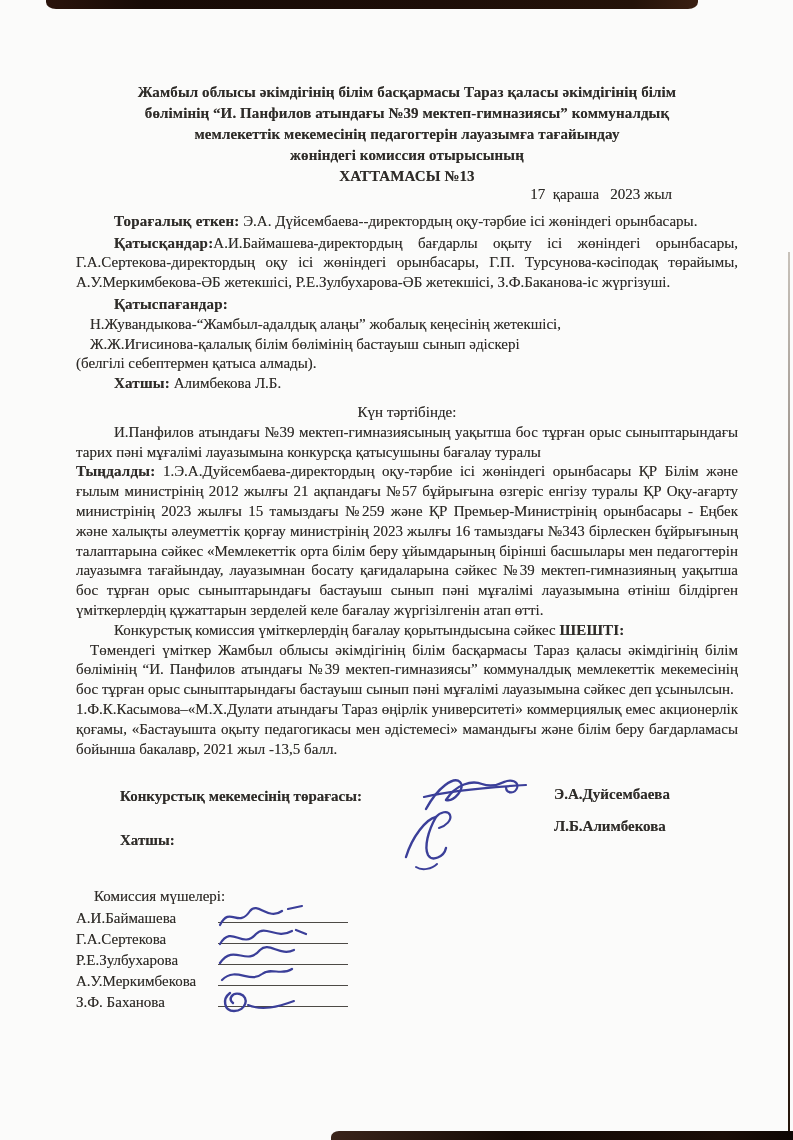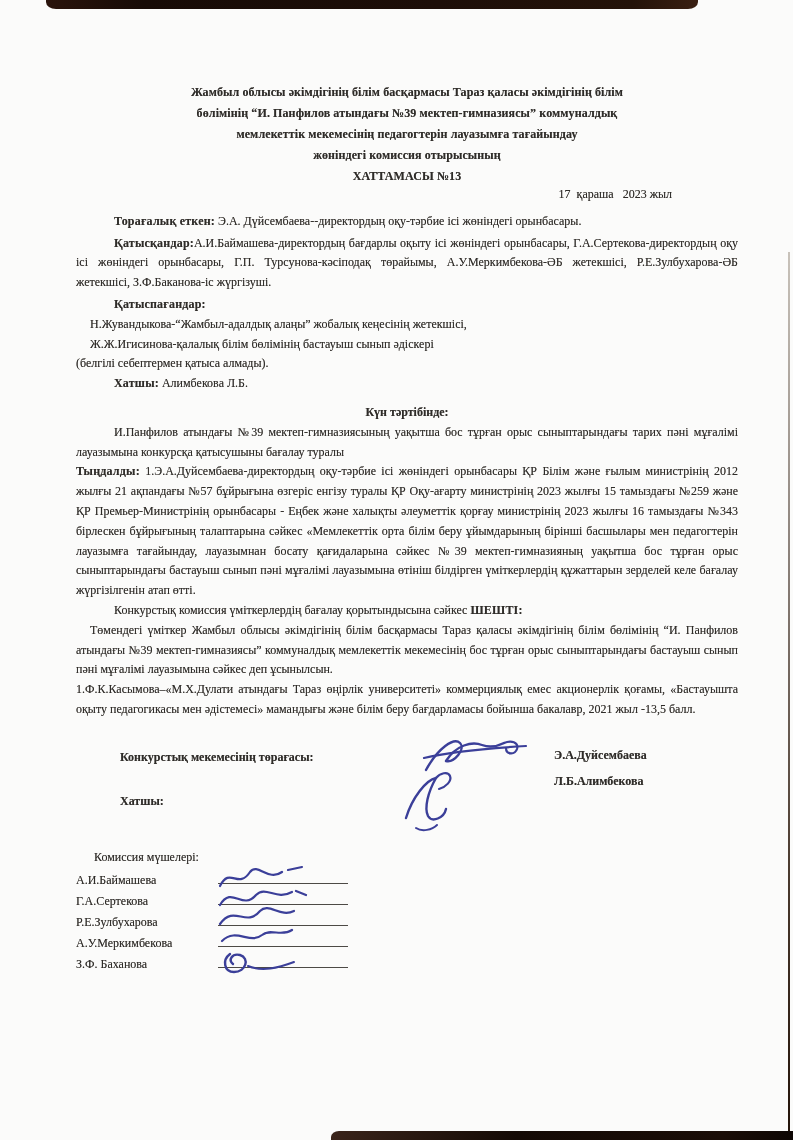--- a/index.html
+++ b/index.html
@@ -19,31 +19,31 @@
   }
   .scan-bar-bottom {
     position:absolute; left:331px; top:1131px; width:462px; height:9px;
     background:linear-gradient(90deg,#3a241a,#140a05 40%,#1a0d07 85%,#0d0603);
     border-radius:8px 0 0 0 / 6px 0 0 0;
   }
   .scan-line-right {
     position:absolute; right:3px; top:252px; width:2px; height:888px;
     background:linear-gradient(#c8c2ba,#8a8079 35%,#4a3a2e 70%,#221208);
   }
-  .content { position:absolute; left:76px; top:82px; width:662px; font-size:12px; line-height:19.8px; }
+  .content { position:absolute; left:76px; top:82px; width:662px; font-size:15px; line-height:19.8px; }
   .title { text-align:center; font-weight:bold; line-height:21px; letter-spacing:.1px; }
   .date-row { white-space:pre; text-align:right; padding-right:66px; margin-top:-2px; }
   .city-row { margin-top:-2px; }
   p { text-align:justify; }
   .ind { text-indent:38px; }
   .ind-sm { text-indent:14px; }
   .mt-s { margin-top:7px; }
   .mt-xs { margin-top:2px; }
   b { letter-spacing:.2px;font-family:Liberation Serif, serif; }
-  .center-head { text-align:center; font-weight:bold; margin-top:9px; }
+  .center-head { text-align:center; font-weight:normal; margin-top:9px; }
   .sig-block { position:relative; height:104px; margin-top:14px; }
   .sig-label { position:absolute; font-weight:bold; left:44px; }
   .sig-name { position:absolute; font-weight:bold; left:478px; }
   .sig-svg { position:absolute; }
   .members { margin-top:10px; }
   .members-head { font-weight:normal; margin-left:18px; margin-bottom:2px; }
   .member-row { position:relative; height:21px; }
   .member-name { display:inline-block; width:142px; }
   .member-line { display:inline-block; width:130px; border-bottom:1.2px solid #4d4a45; height:14px; vertical-align:baseline; }
   .member-sig { position:absolute; left:138px; top:-8px; }
@@ -96,21 +96,21 @@
       <path d="M86 11 C93 8 101 10 99 17 C97 23 88 23 88 16" stroke-width="2.2"></path>
     </svg>
     <span class="sig-name" style="top:12px;text-align:center;">Э.А.Дуйсембаева</span>
 
     <span class="sig-label" style="top:58px;">Хатшы:</span>
     <svg class="sig-svg blue" style="left:318px; top:36px;" width="86" height="64" viewBox="0 0 86 64">
       <path d="M12 48 C18 28 32 10 42 8 C34 22 30 38 34 46 C38 53 50 48 52 39" stroke-width="2.4"></path>
       <path d="M42 8 C46 3 54 1 56 6 C58 11 52 17 45 19" stroke-width="2.2"></path>
       <path d="M22 58 C28 62 38 60 43 55" stroke-width="2"></path>
     </svg>
-    <span class="sig-name" style="top:38px;">Л.Б.Алимбекова</span>
+    <span class="sig-name" style="top:44px;">Л.Б.Алимбекова</span>
   </div>
 
   <div class="members">
     <div class="members-head">Комиссия мүшелері:</div>
 
     <div class="member-row">
       <span class="member-name">А.И.Баймашева</span><span class="member-line"></span>
       <svg class="member-sig blue" width="96" height="30" viewBox="0 0 96 30">
         <path d="M6 24 C16 4 24 28 36 10 C44 0 54 20 68 10 M74 8 L88 5" stroke-width="2.2"></path>
       </svg>

